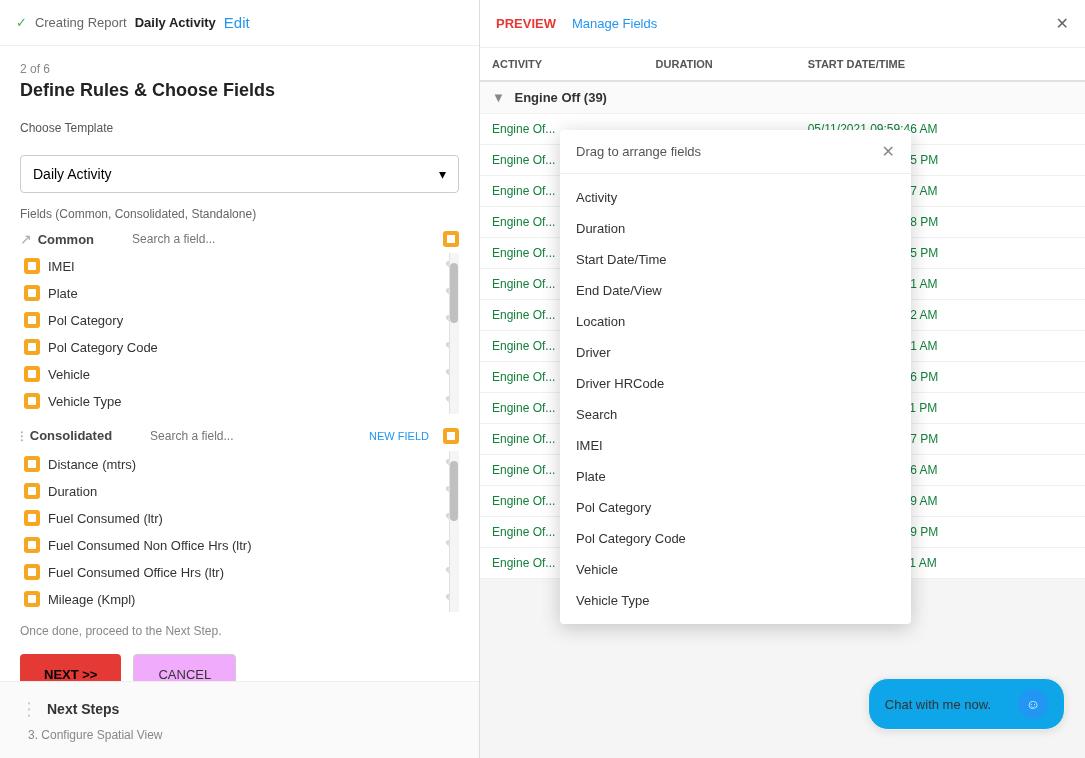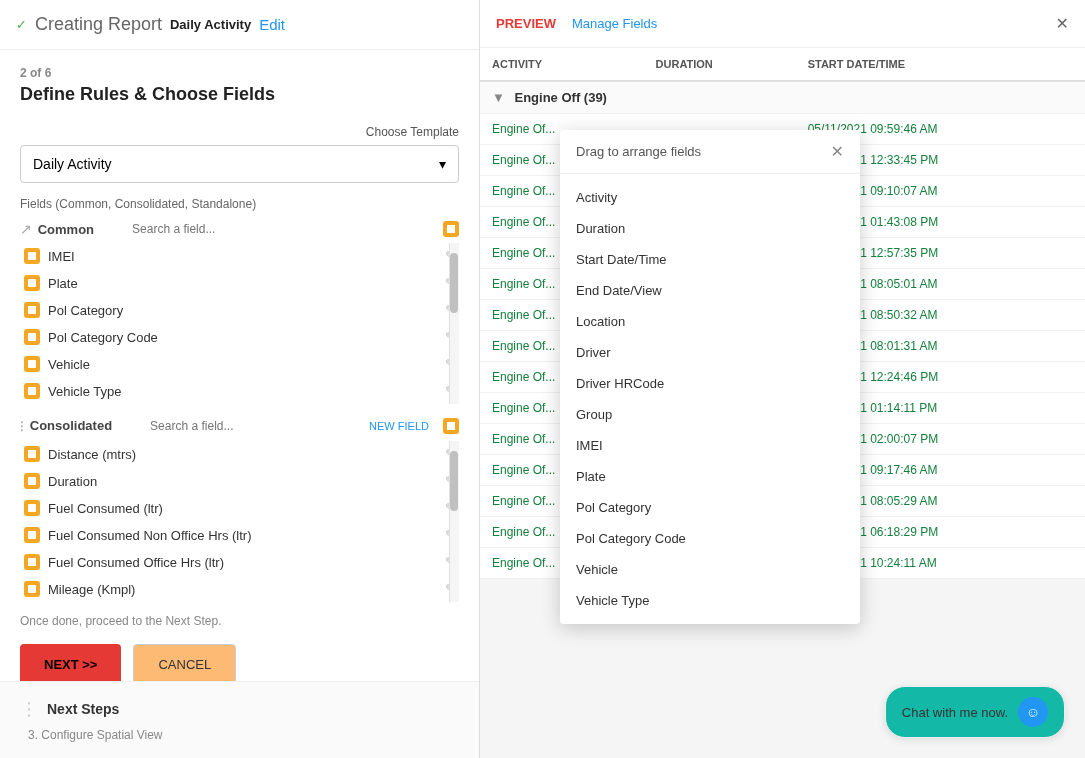--- a/index.html
+++ b/index.html
@@ -30,60 +30,58 @@
       background: #fff;
       border-bottom: 1px solid #eee;
       gap: 8px;
     }
     .creating-check {
       color: #4caf50;
       font-size: 13px;
     }
     .creating-text {
       color: #666;
-      font-size: 18px;
+      font-size: 13px;
     }
     .report-name {
       font-weight: bold;
       font-size: 13px;
       color: #222;
     }
     .edit-link {
       color: #2196f3;
       font-size: 15px;
       margin-left: 0;
       cursor: pointer;
     }
 
     .step-header {
       padding: 16px 20px 8px 20px;
     }
     .step-num {
       font-size: 12px;
       color: #888;
       margin-bottom: 4px;
-      font-weight: bold;
     }
     .step-title {
       font-size: 18px;
       font-weight: bold;
       color: #222;
     }
 
     .panel-content {
       padding: 12px 20px;
       flex: 1;
       overflow-y: auto;
     }
 
     .choose-template-label {
       font-size: 12px;
       color: #555;
-      margin-bottom: 6px;
-      text-align: right;
+      margin-bottom: 20px;
     }
 
     .dropdown-select {
       width: 100%;
       border: 1px solid #ccc;
       border-radius: 4px;
       padding: 10px 12px;
       font-size: 14px;
       display: flex;
       align-items: center;
@@ -202,21 +200,21 @@
       background: #e53935;
       color: #000000;
       font-weight: bold;
       font-size: 13px;
       padding: 12px 24px;
       border: none;
       border-radius: 4px;
       cursor: pointer;
     }
     .cancel-btn {
-      background: #fdba74;
+      background: #f0abfc;
       color: #333;
       font-size: 13px;
       padding: 12px 24px;
       border: 1px solid #ccc;
       border-radius: 4px;
       cursor: pointer;
     }
 
     .next-steps-section {
       padding: 16px 20px;
@@ -315,21 +313,21 @@
     .group-chevron {
       color: #888;
       margin-right: 6px;
     }
 
     
     .drag-popup {
       position: absolute;
       top: 130px;
       left: 80px;
-      width: 300px;
+      width: 351px;
       background: white;
       border-radius: 4px;
       box-shadow: 0 4px 20px rgba(0,0,0,0.2);
       z-index: 100;
     }
     .drag-popup-header {
       display: flex;
       align-items: center;
       justify-content: space-between;
       padding: 12px 16px;
@@ -355,29 +353,29 @@
       color: #333;
       cursor: pointer;
     }
     .drag-item.highlight {
       color: #2196f3;
     }
 
     
     .chat-btn {
       position: absolute;
-      bottom: 20px;
+      bottom: 28px;
       right: 20px;
-      background: #14b8a6;
+      background: #0ea5e9;
       border: 1px solid #eee;
       border-radius: 20px;
       padding: 10px 16px;
       display: flex;
       align-items: center;
-      gap: 10px;
+      gap: 27px;
       cursor: pointer;
       box-shadow: 0 2px 8px rgba(0,0,0,0.1);
     }
     .chat-text {
       font-size: 13px;
       color: #333;
     }
     .chat-icon {
       width: 30px;
       height: 30px;
@@ -690,21 +688,21 @@
         <span class="drag-popup-close">✕</span>
       </div>
       <div class="drag-popup-list">
         <div class="drag-item">Activity</div>
         <div class="drag-item">Duration</div>
         <div class="drag-item">Start Date/Time</div>
         <div class="drag-item">End Date/View</div>
         <div class="drag-item">Location</div>
         <div class="drag-item">Driver</div>
         <div class="drag-item">Driver HRCode</div>
-        <div class="drag-item">Group</div>
+        <div class="drag-item">Search</div>
         <div class="drag-item">IMEI</div>
         <div class="drag-item">Plate</div>
         <div class="drag-item">Pol Category</div>
         <div class="drag-item">Pol Category Code</div>
         <div class="drag-item">Vehicle</div>
         <div class="drag-item">Vehicle Type</div>
         <div class="drag-item highlight">Distance (mtrs)</div>
 
       </div>
     </div>

